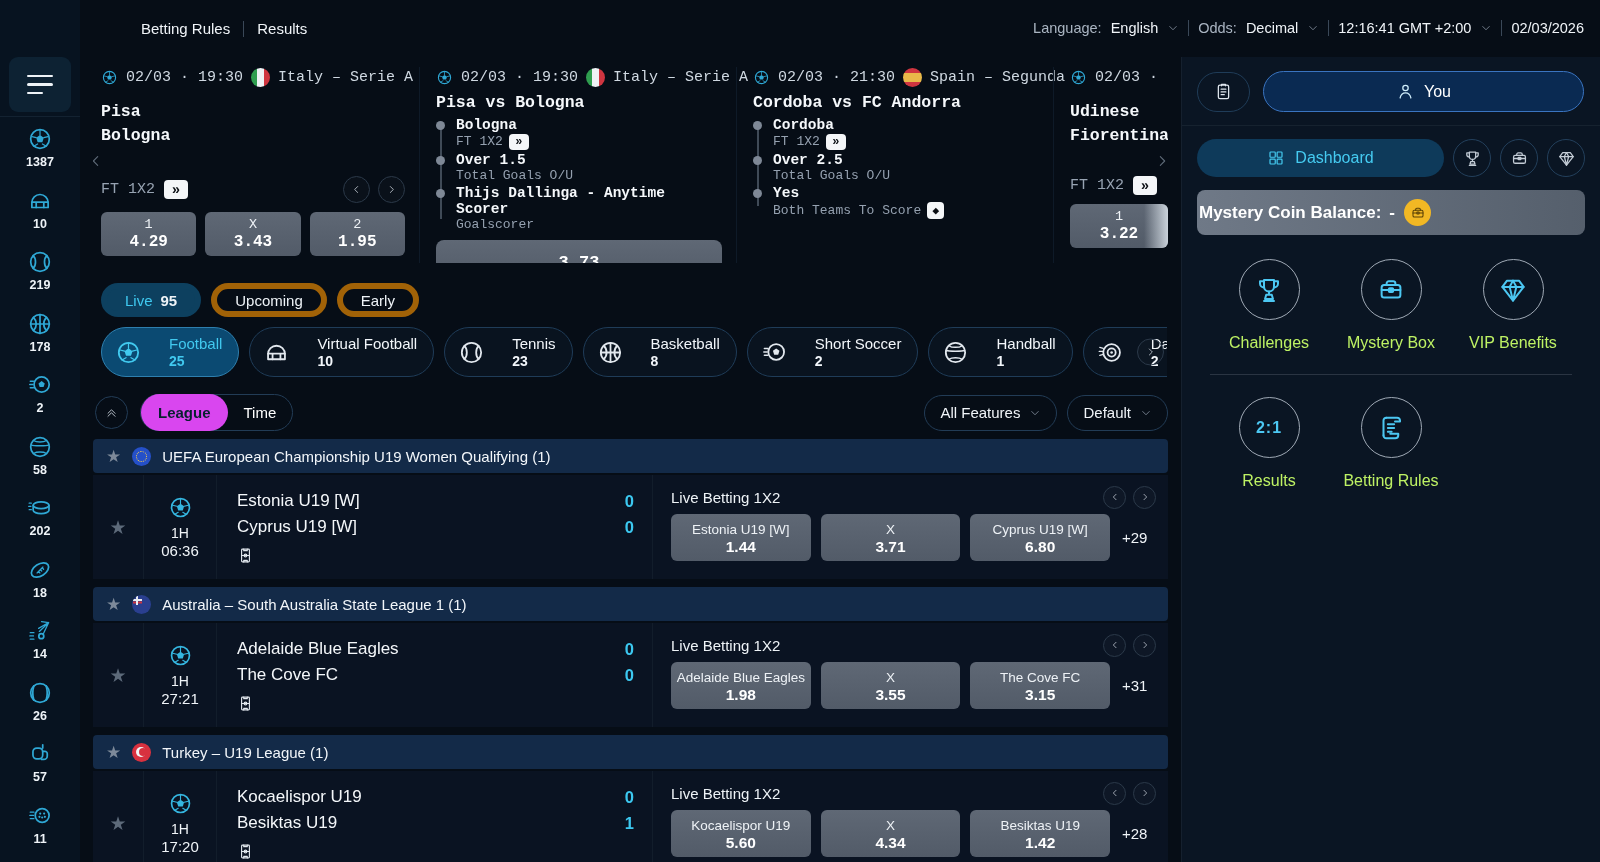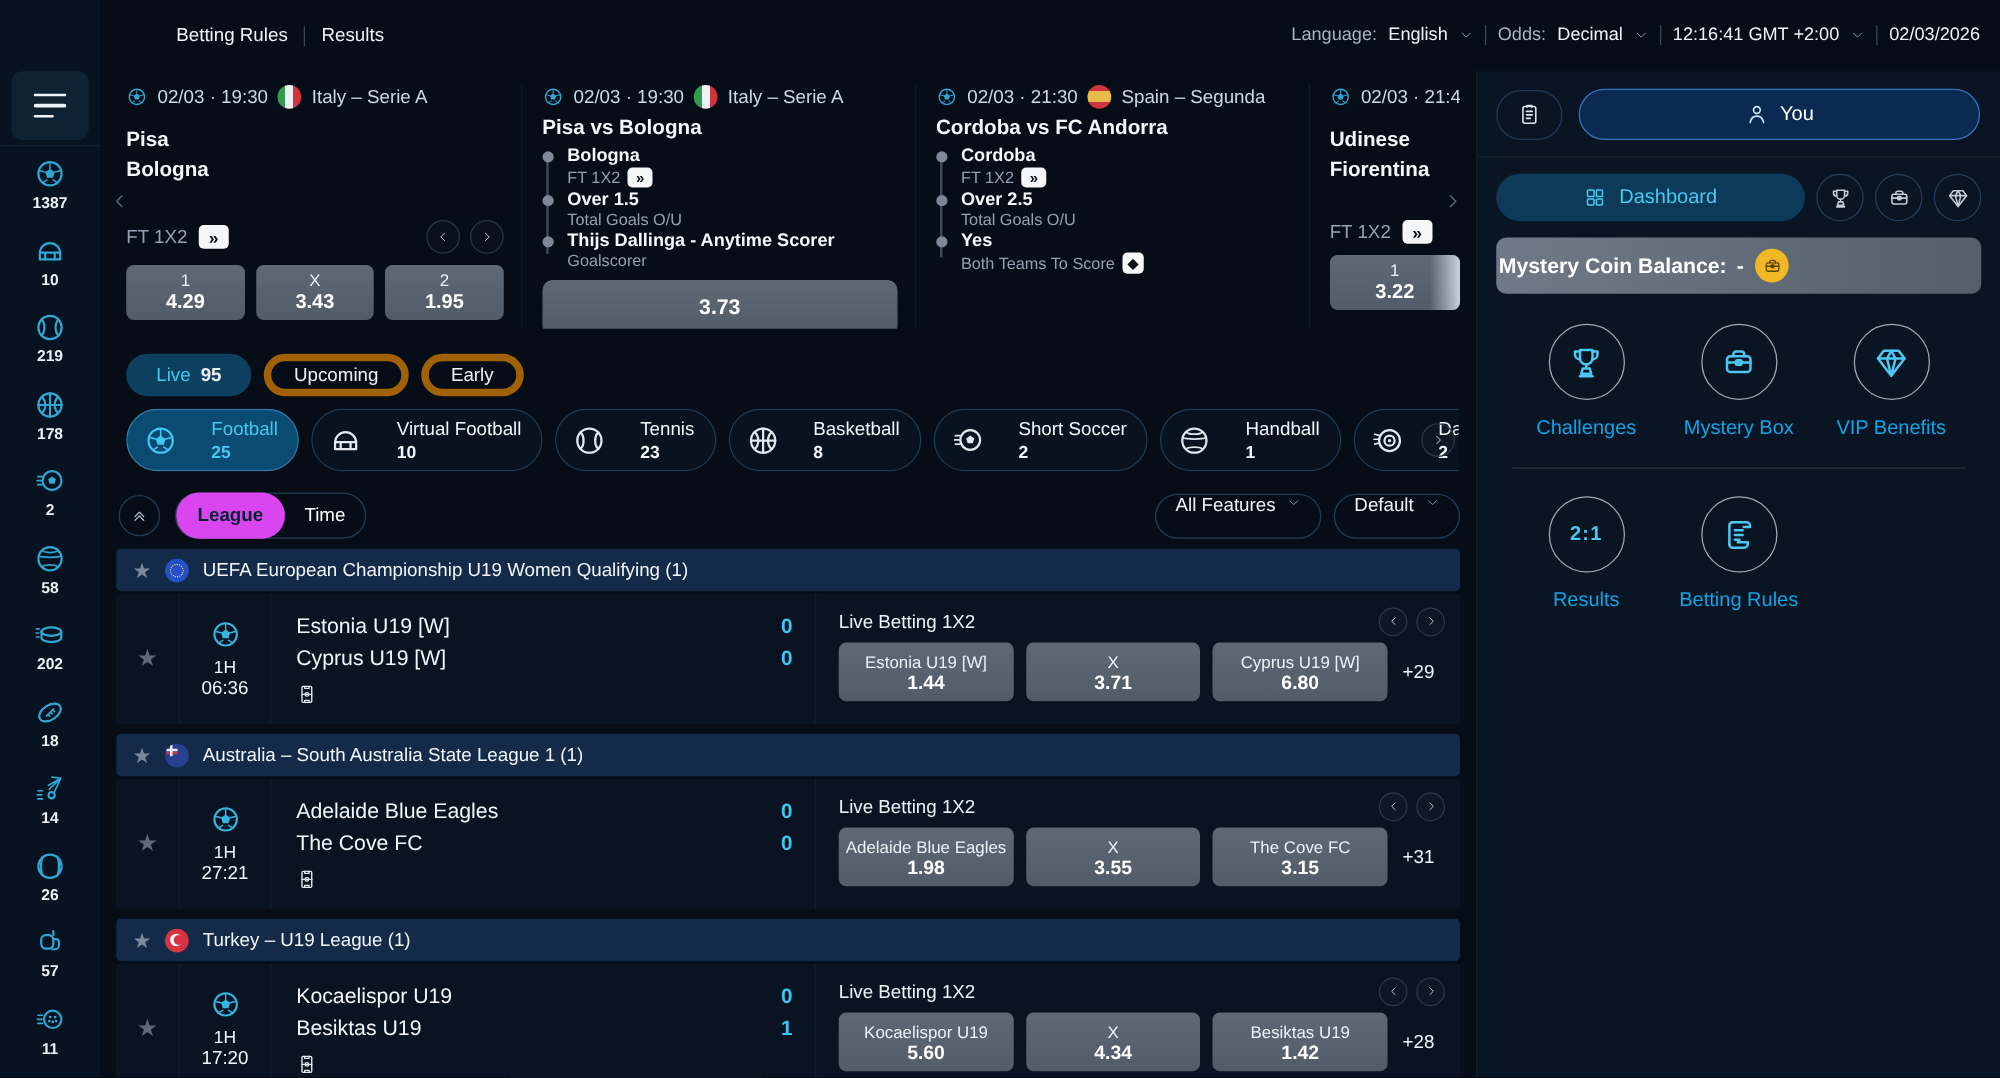--- a/index.html
+++ b/index.html
@@ -27,21 +27,21 @@
   .s-item{height:61.5px;display:flex;flex-direction:column;align-items:center;justify-content:center;gap:3px;cursor:pointer;width:100%;}
   .s-ic{width:26px;height:26px;color:#2fa8d5;}
   .s-cnt{font-size:12.5px;font-weight:700;color:#eef3f7;}
 
   
   .main{position:absolute;left:80px;top:57px;width:1101px;height:805px;padding:0 13px;box-sizing:border-box;}
 
   
   .carousel{position:relative;height:206px;overflow:hidden;}
   .cards{display:flex;padding-top:10px;margin-left:8px;}
-  .car{position:relative;box-sizing:border-box;}
+  .car{position:relative;box-sizing:border-box;font-family:Liberation Mono, monospace;}
   .car1{width:318px;padding-right:14px;}
   .car2,.car3{width:317px;padding:0 14px 0 16px;border-left:1px solid #0e1a28;}
   .car4{width:122px;padding-left:16px;border-left:1px solid #0e1a28;overflow:hidden;}
   .chead{display:flex;align-items:center;gap:8px;font-size:15px;color:#cfd8e1;white-space:nowrap;height:20px;}
   .bic{width:17px;height:17px;color:#2fa8d5;}
   .flag{width:19px;height:19px;border-radius:50%;flex:none;position:relative;overflow:hidden;}
   .flag.italy{background:linear-gradient(90deg,#2f9e4f 0 33%,#eef2f5 33% 67%,#cf3540 67% 100%);}
   .flag.spain{background:linear-gradient(180deg,#cf3540 0 27%,#e9b949 27% 73%,#cf3540 73% 100%);}
   .flag.eu{background:#2550c8;}
   .flag.eu::after{content:"";position:absolute;inset:4px;border-radius:50%;border:1.4px dotted #ffd34d;}
@@ -103,21 +103,21 @@
   
   .filter{display:flex;align-items:center;margin:17px 0 0 2px;}
   .collapse{width:33px;height:33px;border-radius:50%;border:1px solid #223c56;display:flex;align-items:center;
             justify-content:center;color:#cfd8e1;cursor:pointer;box-sizing:border-box;}
   .collapse svg{width:13px;height:13px;}
   .seg{display:flex;align-items:center;border:1px solid #223c56;border-radius:19px;height:37px;margin-left:12px;box-sizing:border-box;}
   .seg .sl{height:37px;display:flex;align-items:center;padding:0 17px;background:#d946ef;color:#07212f;font-weight:700;
            font-size:15px;border-radius:19px;cursor:pointer;box-sizing:border-box;}
   .seg .st{padding:0 16px;font-size:15px;color:#ffffff;cursor:pointer;}
   .drops{margin-left:auto;display:flex;gap:10px;}
-  .drop{height:36px;border-radius:18px;border:1px solid #223c56;display:flex;gap:9px;
+  .drop{height:36px;border-radius:18px;border:1px solid #223c56;display:flex;align-items:center;gap:9px;
         padding:0 15px;font-size:15px;color:#f0f4f8;cursor:pointer;box-sizing:border-box;}
 
   
   .lhead{height:34px;background:#132a48;border-radius:4px;display:flex;align-items:center;gap:11px;padding:0 13px;
          margin-top:8px;font-size:15px;color:#f2f6fa;cursor:pointer;}
   .star{color:#7d8999;font-size:17px;line-height:1;cursor:pointer;}
   .lrow{height:104px;margin-top:2px;background:#0a1322;display:flex;align-items:stretch;}
   .rstar{width:50px;display:flex;align-items:center;justify-content:center;color:#5d6a7a;font-size:19px;
          border-right:1px solid #121d2b;cursor:pointer;}
   .rclock{width:72px;display:flex;flex-direction:column;align-items:center;justify-content:center;gap:1px;
@@ -160,21 +160,21 @@
   .balance{margin:13px 15px 0 15px;height:45px;border-radius:8px;background:linear-gradient(90deg,#6f7987,#555f6c);
            display:flex;align-items:center;gap:8px;padding:0 2px;font-size:17px;font-weight:700;color:#fff;}
   .coin{width:27px;height:27px;border-radius:50%;background:#f2b824;display:flex;align-items:center;justify-content:center;
         color:#5a4106;margin-left:1px;}
   .coin svg{width:16px;height:16px;}
   .pgrid{display:grid;grid-template-columns:1fr 1fr 1fr;padding:24px 26px 0 26px;}
   .gitem{display:flex;flex-direction:column;align-items:center;gap:14px;padding-bottom:22px;cursor:pointer;}
   .gcircle{width:61px;height:61px;border-radius:50%;border:1.5px solid #9fa9b5;display:flex;align-items:center;
            justify-content:center;color:#4cc7f2;box-sizing:border-box;}
   .gcircle svg{width:30px;height:30px;}
-  .glabel{font-size:16px;color:#0ea5e9;}
+  .glabel{font-size:16px;color:#bef264;}
   .gdiv{grid-column:1/4;border-top:1px solid #2a3442;margin:0 2px 22px 2px;}
   .ratio{font-weight:700;font-size:16px;color:#4cc7f2;letter-spacing:1px;}
 </style>
 </head>
 <body>
 
 <div class="app">
 
   <div class="topnav">
     <span class="lnk">Betting Rules</span>

